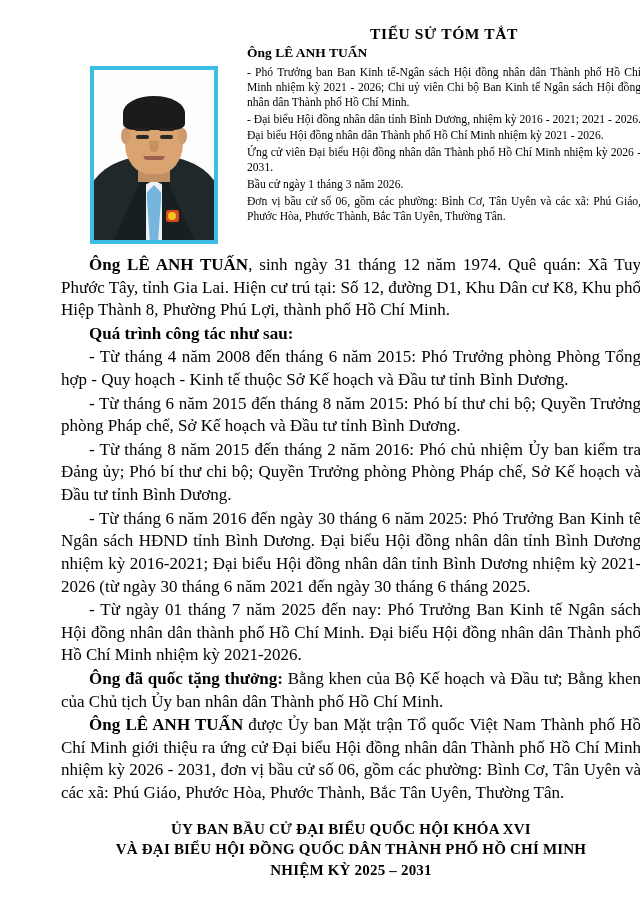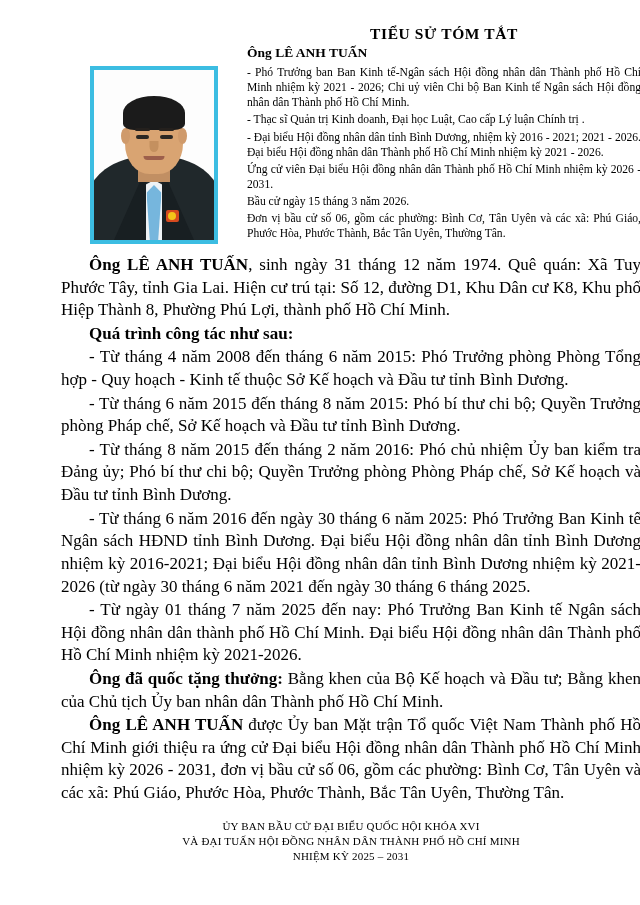--- a/index.html
+++ b/index.html
@@ -159,22 +159,22 @@
     hyphens: none;
   }
   .body-text b { font-weight: bold; }
 
   
   .footer {
     margin-top: 14px;
     text-align: center;
   }
   .footer div {
-    font-size: 11px;
-    font-weight: normal;
+    font-size: 15px;
+    font-weight: bold;
     line-height: 1.38;
     letter-spacing: 0.2px;
   }
 </style>
 </head>
 <body>
 
 <div class="page">
 
   <div class="header">
@@ -202,24 +202,23 @@
           <div class="pf-badge"></div>
         </div>
       </div>
     </div>
 
     <div class="info-col">
       <div class="doc-title">TIỂU SỬ TÓM TẮT</div>
       <div class="person-name-head">Ông LÊ ANH TUẤN</div>
 
       <p class="bullet">- Phó Trưởng ban Ban Kinh tế-Ngân sách Hội đồng nhân dân Thành phố Hồ Chí Minh nhiệm kỳ 2021 - 2026; Chi uỷ viên Chi bộ Ban Kinh tế Ngân sách Hội đồng nhân dân Thành phố Hồ Chí Minh.</p>
-      <p class="bullet">- Thạc sĩ Quản trị Kinh doanh, Đại học Luật, Cao cấp Lý luận Chính trị .</p>
       <p class="bullet">- Đại biểu Hội đồng nhân dân tỉnh Bình Dương, nhiệm kỳ 2016 - 2021; 2021 - 2026. Đại biểu Hội đồng nhân dân Thành phố Hồ Chí Minh nhiệm kỳ 2021 - 2026.</p>
       <p class="bullet">Ứng cử viên Đại biểu Hội đồng nhân dân Thành phố Hồ Chí Minh nhiệm kỳ 2026 - 2031.</p>
-      <p class="bullet">Bầu cử ngày 15 tháng 3 năm 2026.</p>
+      <p class="bullet">Bầu cử ngày 1 tháng 3 năm 2026.</p>
       <p class="bullet">Đơn vị bầu cử số 06, gồm các phường: Bình Cơ, Tân Uyên và các xã: Phú Giáo, Phước Hòa, Phước Thành, Bắc Tân Uyên, Thường Tân.</p>
     </div>
 
   </div>
 
   <div class="body-text">
 
     <p><b>Ông LÊ ANH TUẤN</b><span>, sinh ngày 31 tháng 12 năm 1974. Quê quán: Xã Tuy Phước Tây, tỉnh Gia Lai. Hiện cư trú tại: Số 12, đường D1, Khu Dân cư K8, Khu phố Hiệp Thành 8, Phường Phú Lợi, thành phố Hồ Chí Minh.</span></p>
 
     <p><b>Quá trình công tác như sau:</b></p>
@@ -231,17 +230,17 @@
     <p>- Từ ngày 01 tháng 7 năm 2025 đến nay: Phó Trưởng Ban Kinh tế Ngân sách Hội đồng nhân dân thành phố Hồ Chí Minh. Đại biểu Hội đồng nhân dân Thành phố Hồ Chí Minh nhiệm kỳ 2021-2026.</p>
 
     <p><b>Ông đã quốc tặng thưởng:</b><span> Bằng khen của Bộ Kế hoạch và Đầu tư; Bằng khen của Chủ tịch Ủy ban nhân dân Thành phố Hồ Chí Minh.</span></p>
 
     <p><b>Ông LÊ ANH TUẤN</b><span> được Ủy ban Mặt trận Tổ quốc Việt Nam Thành phố Hồ Chí Minh giới thiệu ra ứng cử Đại biểu Hội đồng nhân dân Thành phố Hồ Chí Minh nhiệm kỳ 2026 - 2031, đơn vị bầu cử số 06, gồm các phường: Bình Cơ, Tân Uyên và các xã: Phú Giáo, Phước Hòa, Phước Thành, Bắc Tân Uyên, Thường Tân.</span></p>
 
   </div>
 
   <div class="footer">
     <div>ỦY BAN BẦU CỬ ĐẠI BIỂU QUỐC HỘI KHÓA XVI</div>
-    <div>VÀ ĐẠI TUẤN HỘI ĐỒNG NHÂN DÂN THÀNH PHỐ HỒ CHÍ MINH</div>
+    <div>VÀ ĐẠI BIỂU HỘI ĐỒNG QUỐC DÂN THÀNH PHỐ HỒ CHÍ MINH</div>
     <div>NHIỆM KỲ 2025 – 2031</div>
   </div>
 
 </div>
 
 </body></html>

